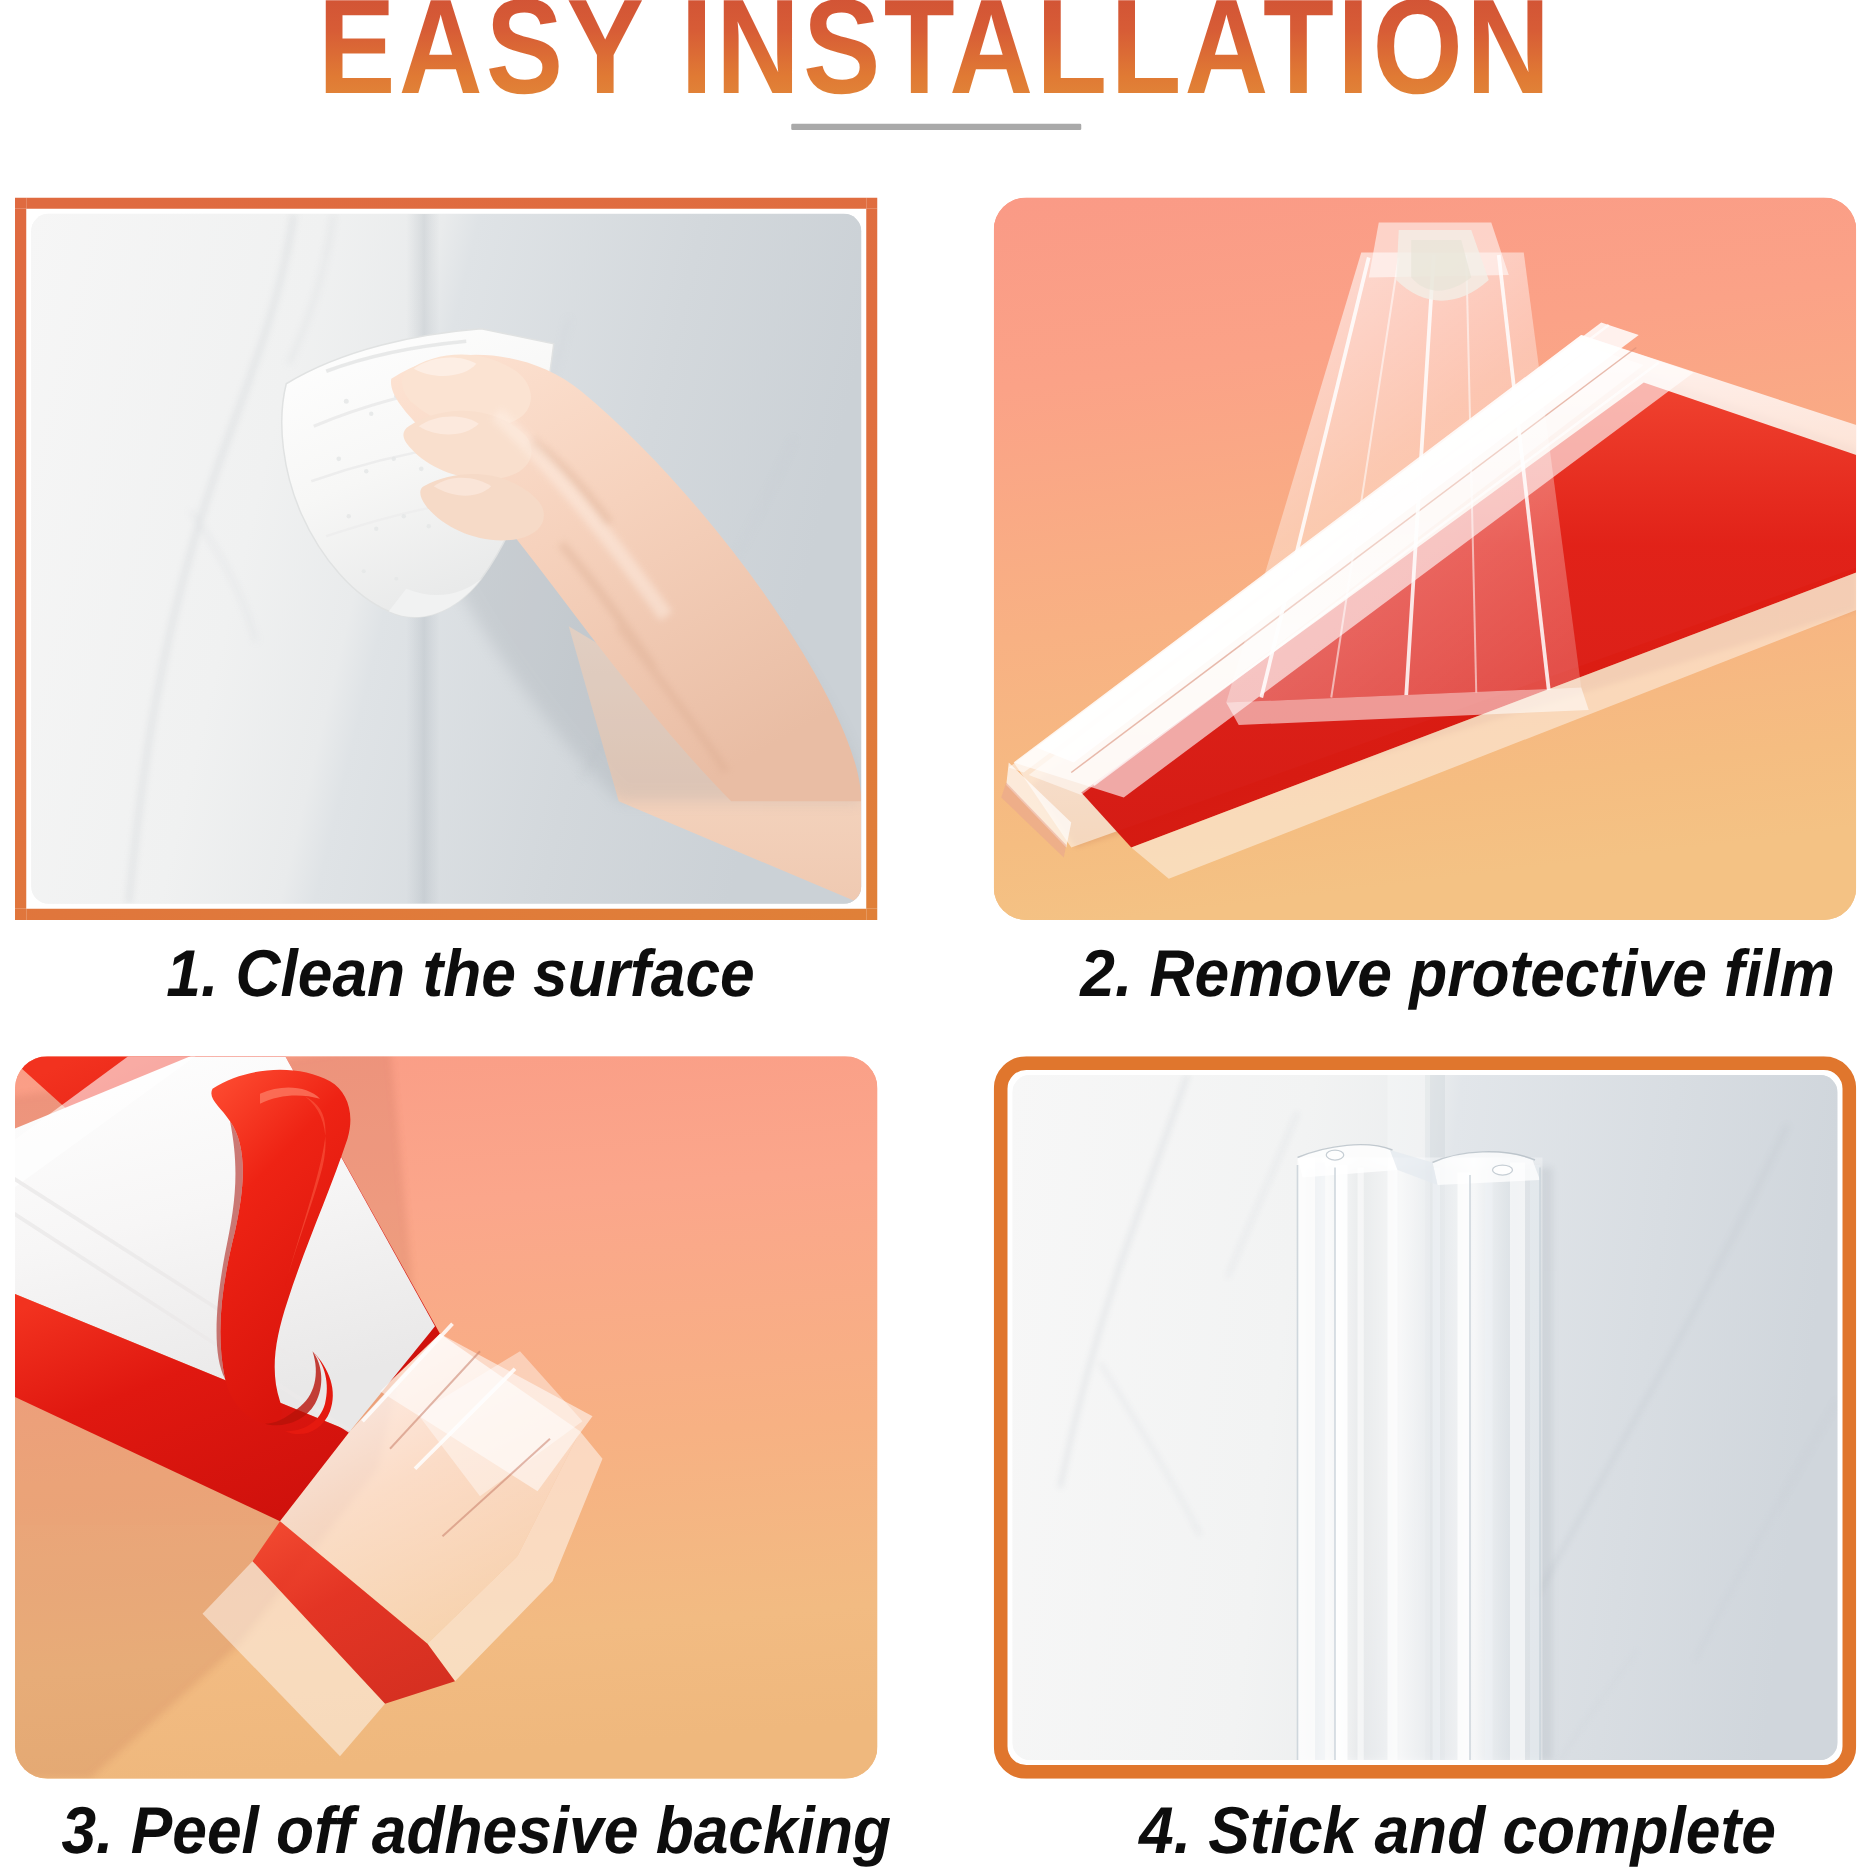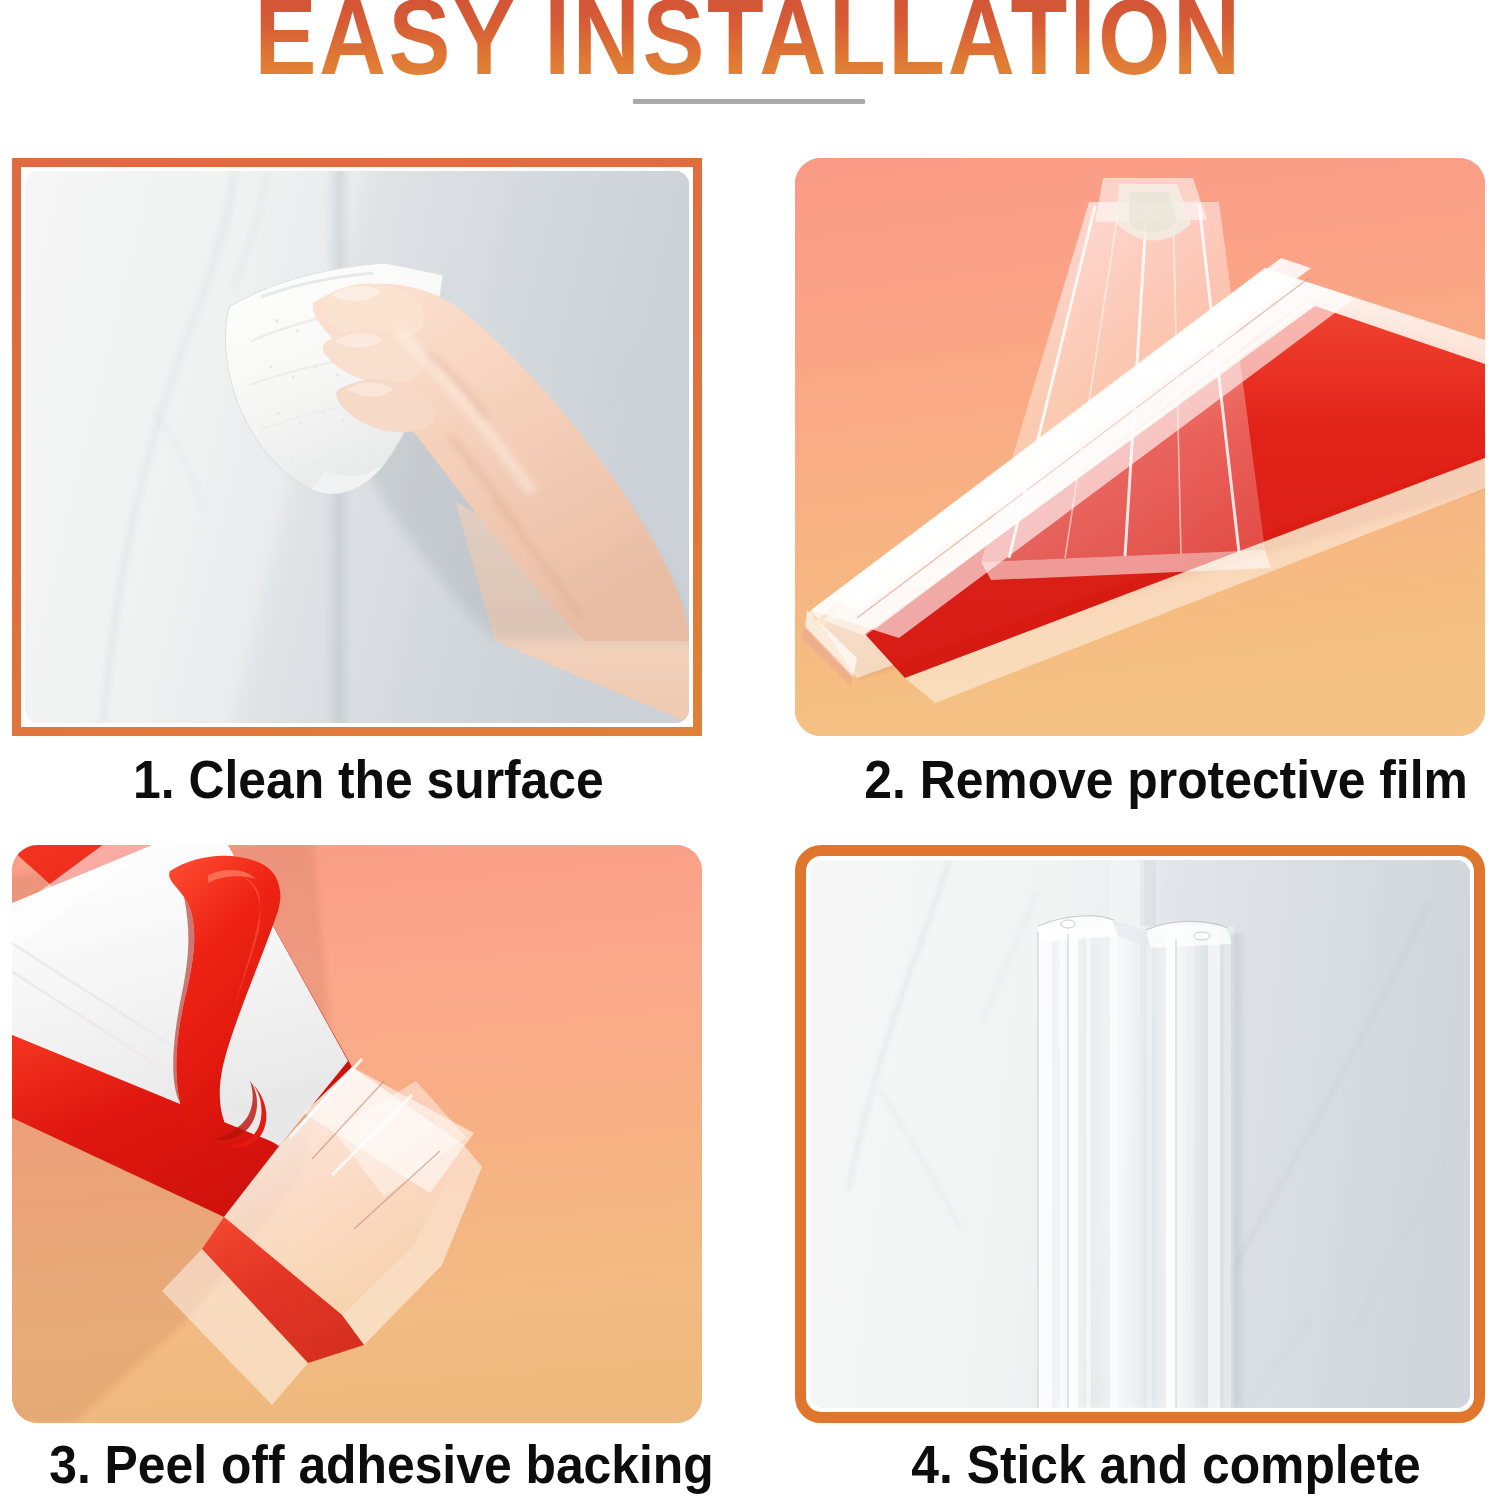--- a/index.html
+++ b/index.html
@@ -53,20 +53,21 @@
     border-radius: 1px;
   }
 
   
   #panel-grid {
     position: absolute;
     left: 0;
     top: 150px;
     width: 1379px;
     height: 1347px;
+    font-style: italic;
   }
 
   .panel {
     position: absolute;
     overflow: hidden;
   }
   .panel-frame {
     position: absolute;
     inset: 0;
     border-radius: 26px;

